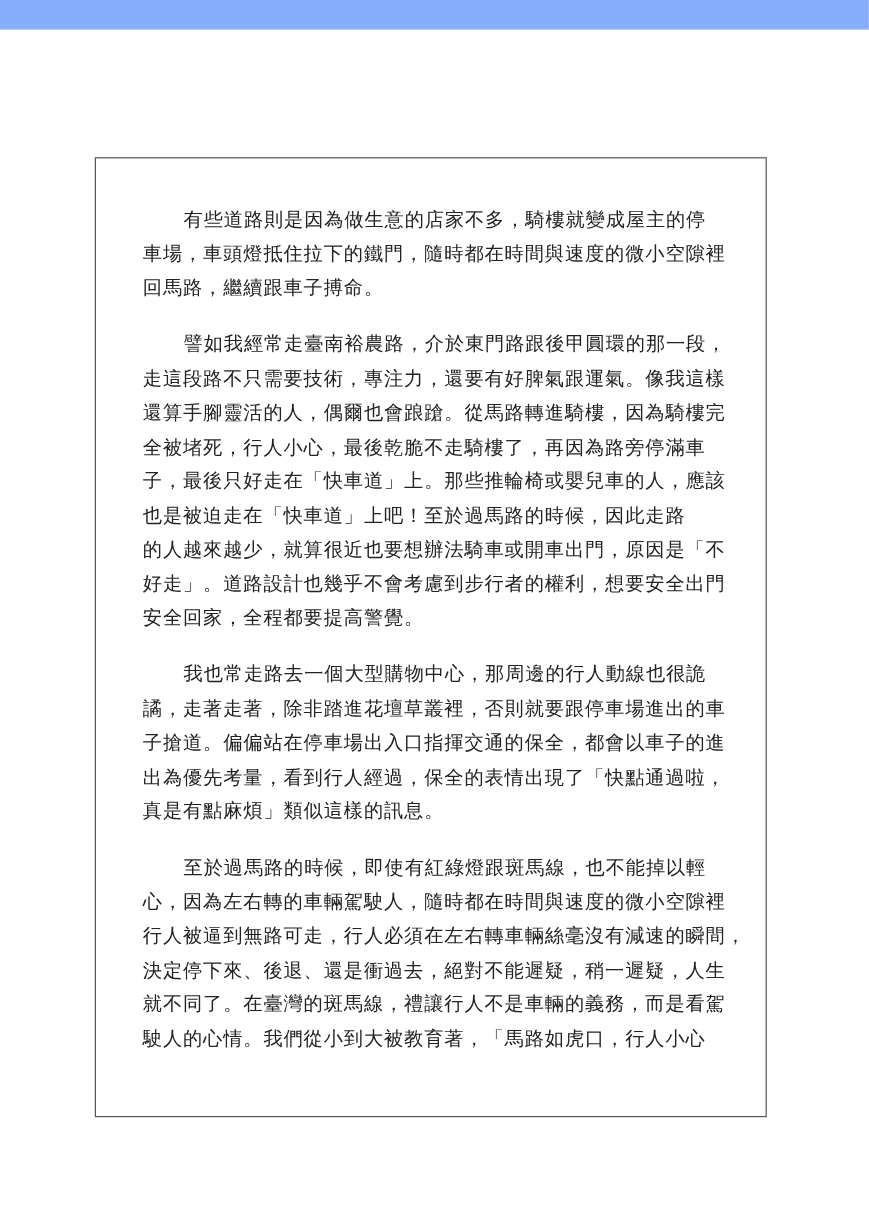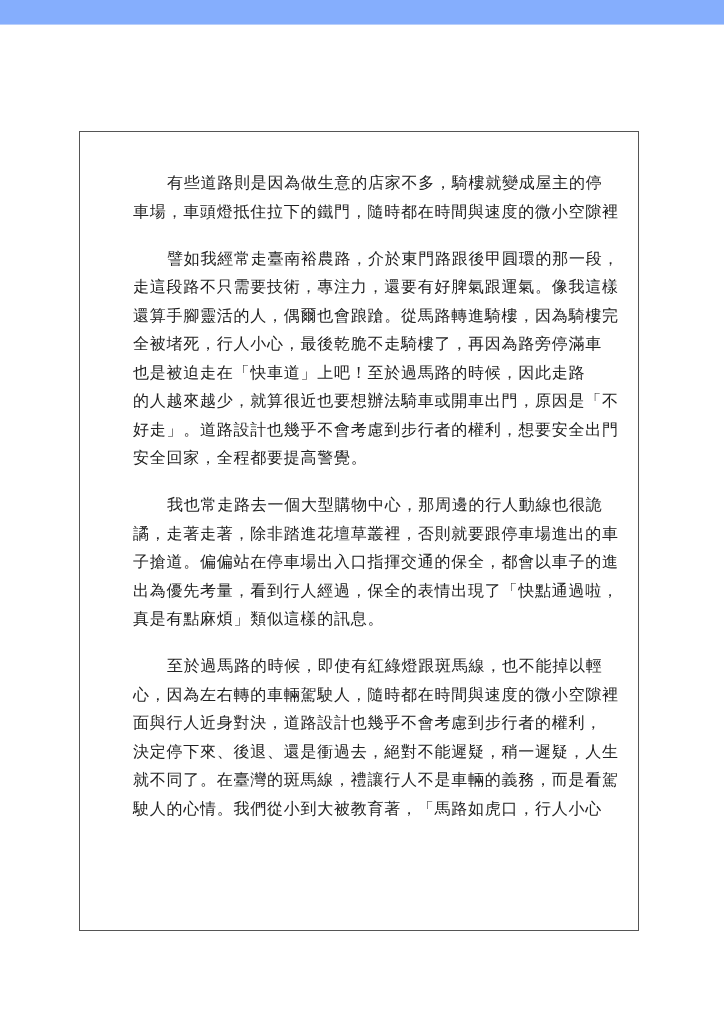--- a/index.html
+++ b/index.html
@@ -9,57 +9,59 @@
   }
   .top-bar {
     position: absolute; left: 0; top: 0; width: 724px; height: 24px;
     background: #85aefd; border-bottom: 1px solid #b9cffb;
   }
   .page-frame {
     position: absolute; left: 79px; top: 131px; width: 560px; height: 800px;
     border: 1px solid #555555; box-sizing: border-box; background: #ffffff;
   }
   .content {
-    position: absolute; left: 133px; top: 169px; width: 490px;
+    position: absolute; left: 119px; top: 169px; width: 490px;
     color: #222222; font-size: 16px; letter-spacing: 0.75px;
   }
   .para { margin: 0 0 18.5px 0; }
   .line { display: block; height: 28.5px; line-height: 28.5px; white-space: nowrap; }
   .line.indent { padding-left: 34px; }
 </style>
 </head>
 <body>
 
 <div class="top-bar" style="background: rgb(133, 174, 253);"></div>
 
 <div class="page-frame"></div>
 
 <div class="content">
   <div class="para">
     <span class="line indent">有些道路則是因為做生意的店家不多，騎樓就變成屋主的停</span>
     <span class="line">車場，車頭燈抵住拉下的鐵門，隨時都在時間與速度的微小空隙裡</span>
+    <span class="line">回馬路，繼續跟車子搏命。</span>
   </div>
   <div class="para">
     <span class="line indent">譬如我經常走臺南裕農路，介於東門路跟後甲圓環的那一段，</span>
     <span class="line">走這段路不只需要技術，專注力，還要有好脾氣跟運氣。像我這樣</span>
     <span class="line">還算手腳靈活的人，偶爾也會踉蹌。從馬路轉進騎樓，因為騎樓完</span>
     <span class="line">全被堵死，行人小心，最後乾脆不走騎樓了，再因為路旁停滿車</span>
+    <span class="line">子，最後只好走在「快車道」上。那些推輪椅或嬰兒車的人，應該</span>
     <span class="line">也是被迫走在「快車道」上吧！至於過馬路的時候，因此走路</span>
     <span class="line">的人越來越少，就算很近也要想辦法騎車或開車出門，原因是「不</span>
     <span class="line">好走」。道路設計也幾乎不會考慮到步行者的權利，想要安全出門</span>
     <span class="line">安全回家，全程都要提高警覺。</span>
   </div>
   <div class="para">
     <span class="line indent">我也常走路去一個大型購物中心，那周邊的行人動線也很詭</span>
     <span class="line">譎，走著走著，除非踏進花壇草叢裡，否則就要跟停車場進出的車</span>
     <span class="line">子搶道。偏偏站在停車場出入口指揮交通的保全，都會以車子的進</span>
     <span class="line">出為優先考量，看到行人經過，保全的表情出現了「快點通過啦，</span>
     <span class="line">真是有點麻煩」類似這樣的訊息。</span>
   </div>
   <div class="para">
     <span class="line indent">至於過馬路的時候，即使有紅綠燈跟斑馬線，也不能掉以輕</span>
     <span class="line">心，因為左右轉的車輛駕駛人，隨時都在時間與速度的微小空隙裡</span>
-    <span class="line">面與行人近身對決，道路設計也幾乎不會考慮到步行者的權利，</span>
+    <span class="line">行人被逼到無路可走，行人必須在左右轉車輛絲毫沒有減速的瞬間，</span>
     <span class="line">決定停下來、後退、還是衝過去，絕對不能遲疑，稍一遲疑，人生</span>
     <span class="line">就不同了。在臺灣的斑馬線，禮讓行人不是車輛的義務，而是看駕</span>
     <span class="line">駛人的心情。我們從小到大被教育著，「馬路如虎口，行人小心</span>
   </div>
 </div>
 
 </body></html>

